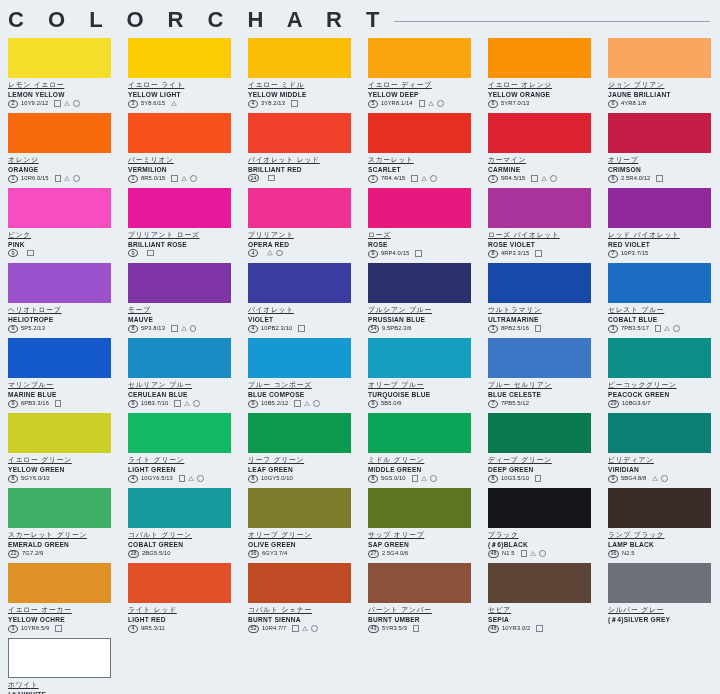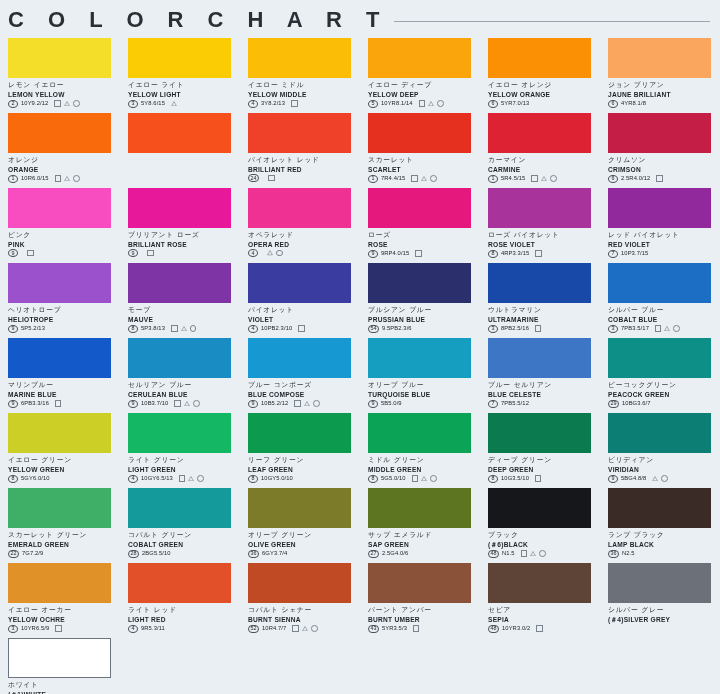--- a/index.html
+++ b/index.html
@@ -68,20 +68,21 @@
   .labels{
     padding-top:3px;
   }
   .name-ja{
     font-size:6.8px;
     color:#2b3038;
     letter-spacing:0.7px;
     line-height:9px;
     white-space:nowrap;
     font-family:"DejaVu Sans",sans-serif;
+    text-decoration:underline;
   }
   .name-en{
     font-size:6.6px;
     font-weight:700;
     color:#1d2229;
     letter-spacing:0.25px;
     line-height:9px;
     white-space:nowrap;
     font-family:"Liberation Sans",sans-serif;
   }
@@ -248,20 +249,35 @@
               <svg class="mk-tri-svg" width="6" height="5.4" viewBox="0 0 6 6">
                 <polygon points="3,0.6 5.7,5.4 0.3,5.4" fill="none" stroke="#7b838d" stroke-width="0.7"></polygon>
               </svg>
               <span class="mk-circle"></span>
             </span>
           </div>
         </div>
       </div>
       <div class="cell">
         <div class="swatch" style="background: rgb(246, 80, 29);"></div>
+        <div class="labels">
+          <div class="name-ja">バーミリオン</div>
+          <div class="name-en">VERMILION</div>
+          <div class="meta">
+            <span class="series">1</span>
+            <span class="code">8R5.0/15</span>
+            <span class="marks">
+              <span class="mk-square"></span>
+              <svg class="mk-tri-svg" width="6" height="5.4" viewBox="0 0 6 6">
+                <polygon points="3,0.6 5.7,5.4 0.3,5.4" fill="none" stroke="#7b838d" stroke-width="0.7"></polygon>
+              </svg>
+              <span class="mk-circle"></span>
+            </span>
+          </div>
+        </div>
       </div>
       <div class="cell">
         <div class="swatch" style="background: rgb(239, 65, 42);"></div>
         <div class="labels">
           <div class="name-ja">バイオレット レッド</div>
           <div class="name-en">BRILLIANT RED</div>
           <div class="meta">
             <span class="series wide">24</span>
             <span class="code"></span>
             <span class="marks">
@@ -302,21 +318,21 @@
                 <polygon points="3,0.6 5.7,5.4 0.3,5.4" fill="none" stroke="#7b838d" stroke-width="0.7"></polygon>
               </svg>
               <span class="mk-circle"></span>
             </span>
           </div>
         </div>
       </div>
       <div class="cell">
         <div class="swatch" style="background: rgb(196, 30, 70);"></div>
         <div class="labels">
-          <div class="name-ja">クリムソン</div>
+          <div class="name-ja">オリーブ</div>
           <div class="name-en">CRIMSON</div>
           <div class="meta">
             <span class="series">6</span>
             <span class="code">2.5R4.0/12</span>
             <span class="marks">
               <span class="mk-square"></span>
             </span>
           </div>
         </div>
       </div>
@@ -344,21 +360,21 @@
             <span class="code"></span>
             <span class="marks">
               <span class="mk-square"></span>
             </span>
           </div>
         </div>
       </div>
       <div class="cell">
         <div class="swatch" style="background: rgb(238, 49, 146);"></div>
         <div class="labels">
-          <div class="name-ja">オペラレッド</div>
+          <div class="name-ja">ブリリアント</div>
           <div class="name-en">OPERA RED</div>
           <div class="meta">
             <span class="series">4</span>
             <span class="code"></span>
             <span class="marks">
               <svg class="mk-tri-svg" width="6" height="5.4" viewBox="0 0 6 6">
                 <polygon points="3,0.6 5.7,5.4 0.3,5.4" fill="none" stroke="#7b838d" stroke-width="0.7"></polygon>
               </svg>
               <span class="mk-circle"></span>
             </span>
@@ -468,21 +484,21 @@
             <span class="code">8PB2.5/16</span>
             <span class="marks">
               <span class="mk-square"></span>
             </span>
           </div>
         </div>
       </div>
       <div class="cell">
         <div class="swatch" style="background: rgb(27, 110, 196);"></div>
         <div class="labels">
-          <div class="name-ja">シルバー ブルー</div>
+          <div class="name-ja">セレスト ブルー</div>
           <div class="name-en">COBALT BLUE</div>
           <div class="meta">
             <span class="series">3</span>
             <span class="code">7PB3.5/17</span>
             <span class="marks">
               <span class="mk-square"></span>
               <svg class="mk-tri-svg" width="6" height="5.4" viewBox="0 0 6 6">
                 <polygon points="3,0.6 5.7,5.4 0.3,5.4" fill="none" stroke="#7b838d" stroke-width="0.7"></polygon>
               </svg>
               <span class="mk-circle"></span>
@@ -691,21 +707,21 @@
           <div class="name-en">OLIVE GREEN</div>
           <div class="meta">
             <span class="series wide">36</span>
             <span class="code">6GY3.7/4</span>
           </div>
         </div>
       </div>
       <div class="cell">
         <div class="swatch" style="background: rgb(93, 116, 32);"></div>
         <div class="labels">
-          <div class="name-ja">サップ エメラルド</div>
+          <div class="name-ja">サップ オリーブ</div>
           <div class="name-en">SAP GREEN</div>
           <div class="meta">
             <span class="series wide">27</span>
             <span class="code">2.5G4.0/6</span>
           </div>
         </div>
       </div>
       <div class="cell">
         <div class="swatch" style="background: rgb(22, 23, 27);"></div>
         <div class="labels">

